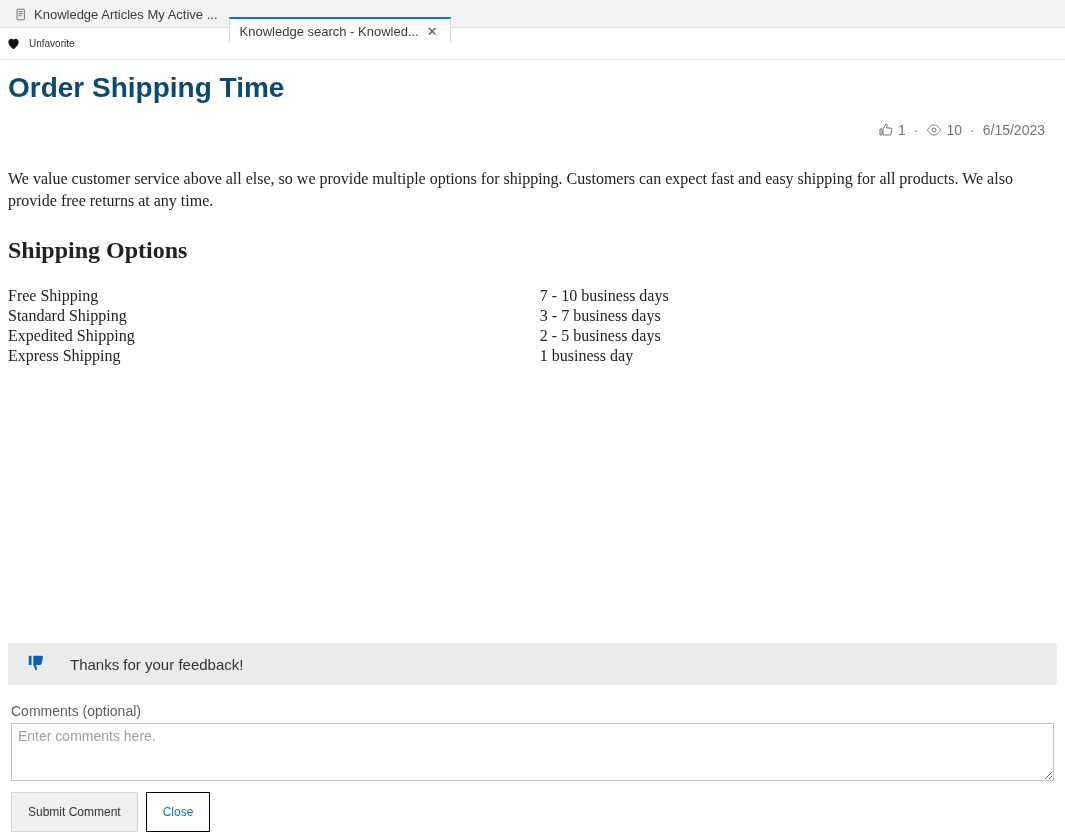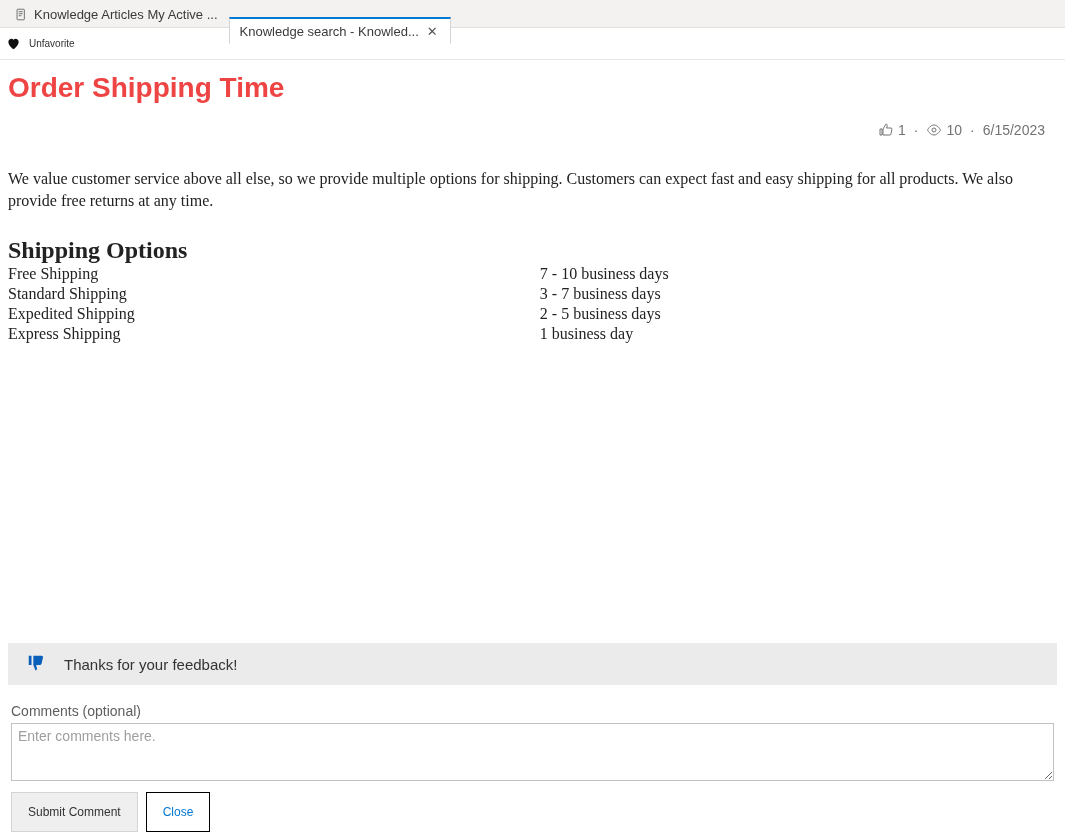--- a/index.html
+++ b/index.html
@@ -71,21 +71,21 @@
     .content {
       flex: 1;
       padding: 12px 8px 0 8px;
       overflow: auto;
       display: flex;
       flex-direction: column;
     }
     .title {
       font-size: 28px;
       font-weight: 600;
-      color: #ef4444;
+      color: #0c4a6e;
       margin-bottom: 18px;
     }
     .meta-row {
       display: flex;
       justify-content: flex-end;
       align-items: center;
       gap: 8px;
       color: #737373;
       font-size: 14px;
       margin-bottom: 30px;
@@ -102,20 +102,21 @@
       font-size: 16px;
       color: #222;
       line-height: 1.4;
       margin-bottom: 24px;
     }
     .section-head {
       font-family: Georgia, 'Times New Roman', serif;
       font-size: 24px;
       font-weight: 700;
       color: #222;
+      margin-bottom: 22px;
     }
     .ship-table {
       font-family: Georgia, 'Times New Roman', serif;
       font-size: 16px;
       color: #222;
       border-collapse: collapse;
     }
     .ship-table td {
       padding: 1px 4px 1px 0;
       white-space: nowrap;
@@ -123,21 +124,21 @@
     .ship-table td:first-child { padding-right: 10px; }
 
     .feedback-panel {
       margin-top: auto;
       padding: 0 0 6px 0;
     }
     .feedback-bar {
       background: #ebebeb;
       display: flex;
       align-items: center;
-      gap: 16px;
+      gap: 22px;
       padding: 10px 18px;
       margin: 0 0 18px 0;
     }
     .feedback-bar span { font-size: 15px; color: #333; }
     .thumbs-down { width: 22px; height: 22px; }
     .comments-label {
       font-size: 14px;
       color: #605e5c;
       margin: 0 0 4px 3px;
       display: block;

